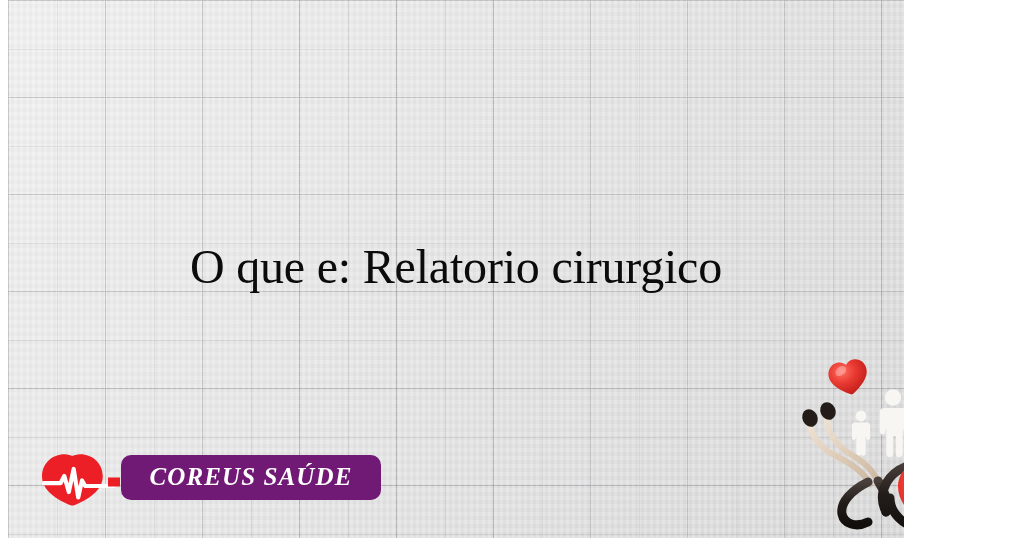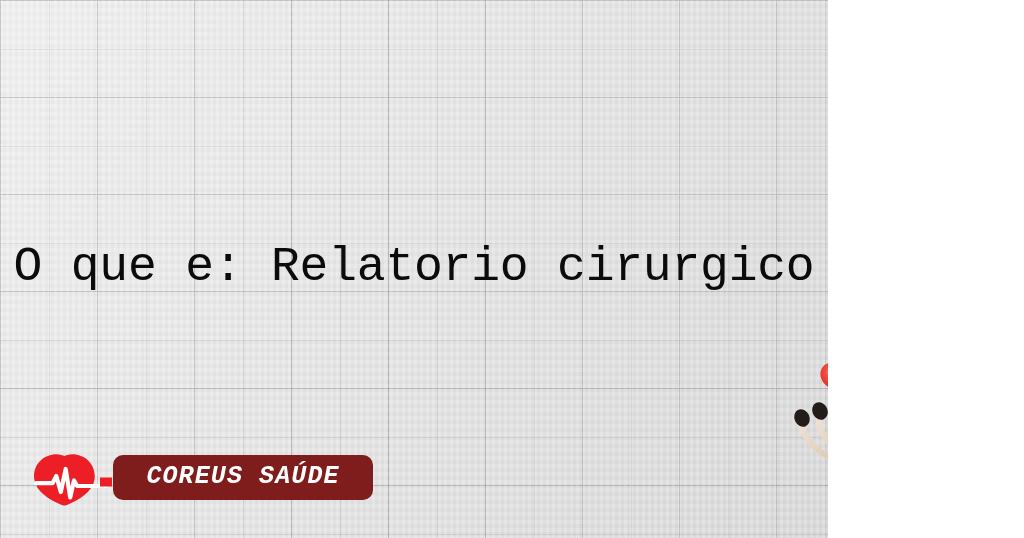--- a/index.html
+++ b/index.html
@@ -2,25 +2,26 @@
 <html><head>
 <meta charset="utf-8">
 <style>
   html, body {
     margin: 0;
     padding: 0;
     background: #ffffff;
   }
   #slide {
     position: relative;
-    width: 828px;
+    width: 896px;
     height: 538px;
     overflow: hidden;
     background-color: #dcdcdc;
-    font-family: Liberation Mono, monospace;
+    font-family: Liberation Serif, serif;
+    margin-left: 8px;
   }
 
   
   #grid-bg {
     position: absolute;
     inset: 0;
     background-color: #dddddd;
     background-image:
       
       repeating-linear-gradient(to right,
@@ -83,21 +84,21 @@
     top: 4px;
     width: 82px;
     height: 54px;
   }
   #logo-badge {
     position: absolute;
     left: 83px;
     top: 7px;
     width: 260px;
     height: 45px;
-    background: #7f1d1d;
+    background: #701a75;
     border-radius: 10px;
     display: flex;
     align-items: center;
     justify-content: center;
   }
   #logo-badge-text {
     color: #ffffff;
     font-size: 25px;
     font-weight: 700;
     font-style: italic;

